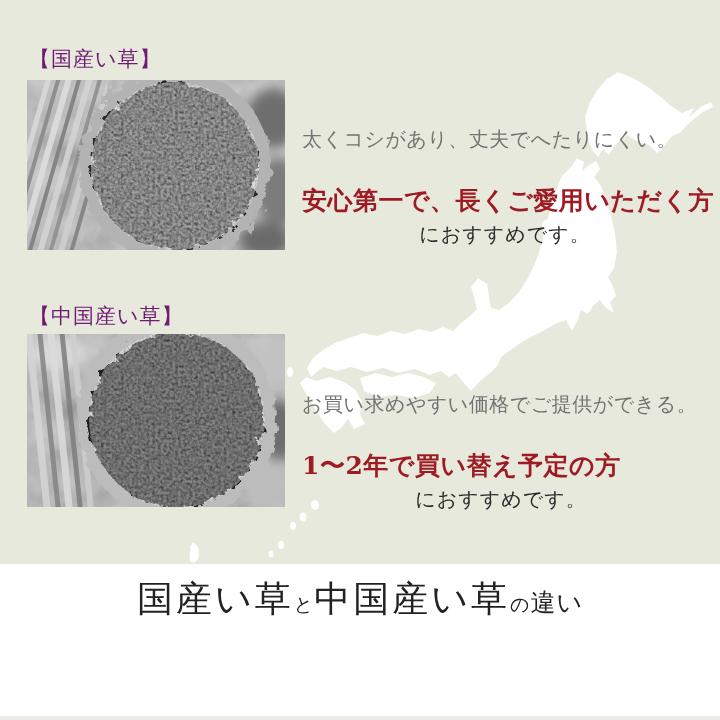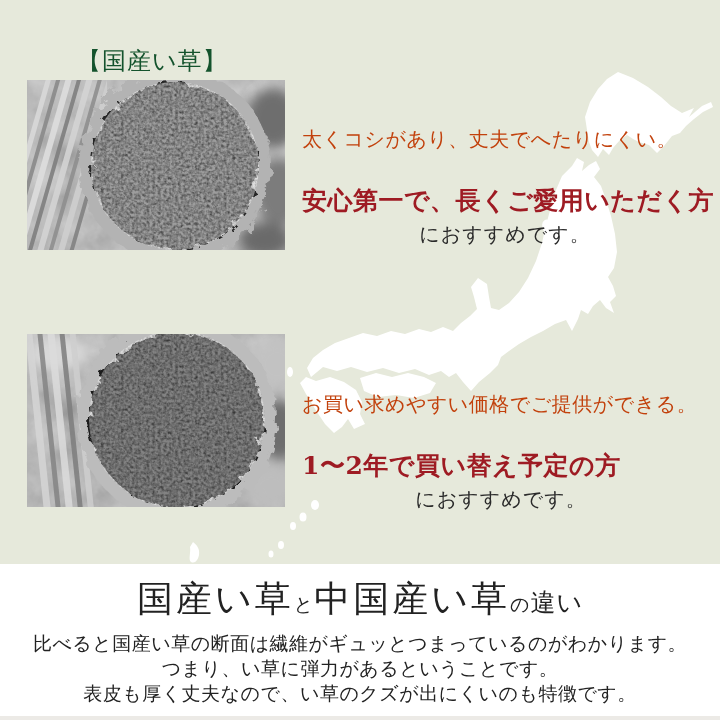--- a/index.html
+++ b/index.html
@@ -6,33 +6,33 @@
   .page{
     position:relative;width:720px;height:720px;overflow:hidden;
     background:#e6e9db;
     font-family:"DejaVu Serif","Liberation Serif",serif;
   }
   
   .map-layer{position:absolute;left:0;top:0;width:720px;height:720px;z-index:1;}
   
   .label{
     position:absolute;left:29px;z-index:3;
-    font-size:24px;font-weight:500;color:#14532d;letter-spacing:1px;white-space:nowrap;margin-left:48px;
+    font-size:21px;font-weight:500;color:#701a75;letter-spacing:1px;white-space:nowrap;
   }
   #label-domestic{top:45px;}
   #label-chinese{top:302px;}
   
   .photo{position:absolute;left:27px;width:258px;z-index:3;display:block;}
   #photo-domestic{top:80px;height:170px;}
   #photo-chinese{top:334px;height:173px;}
   
   .tblock{position:absolute;z-index:3;}
   #tblock-domestic{left:302px;top:125px;width:406px;}
   #tblock-chinese{left:302px;top:390px;width:398px;}
-  .t-normal{font-size:20px;line-height:29px;color:#c2410c;letter-spacing:0.5px;white-space:nowrap;}
+  .t-normal{font-size:20px;line-height:29px;color:#737373;letter-spacing:0.5px;white-space:nowrap;}
   .t-em{font-size:25px;line-height:37px;font-weight:700;color:#9e1b23;letter-spacing:0.5px;white-space:nowrap;margin-top:28px;}
   .t-right{font-size:20px;line-height:31px;color:#2a2a2a;letter-spacing:1px;text-align:center;white-space:nowrap;}
   
   .bottom{
     position:absolute;left:0;top:564px;width:720px;height:156px;z-index:4;
     background:#ffffff;text-align:center;
   }
   .cmp-title{margin-top:11px;color:#222;white-space:nowrap;}
   .cmp-title .big{font-size:36px;letter-spacing:3px;}
   .cmp-title .small{font-size:19px;letter-spacing:1px;}
@@ -137,20 +137,21 @@
       <rect width="258" height="170" filter="url(#f-fine)" opacity="0.55" style="mix-blend-mode:screen"></rect>
     </g>
   </svg>
 
   <div class="tblock" id="tblock-domestic">
     <div class="t-normal">太くコシがあり、丈夫でへたりにくい。</div>
     <div class="t-em">安心第一で、長くご愛用いただく方</div>
     <div class="t-right">におすすめです。</div>
   </div>
 
+  <div class="label" id="label-chinese">【中国産い草】</div>
 
   <svg class="photo" id="photo-chinese" viewBox="0 0 258 172" preserveAspectRatio="none">
     <rect width="258" height="172" fill="#8f8f8f"></rect>
     <rect width="258" height="172" filter="url(#f-coarse)" opacity="0.55"></rect>
     <g filter="url(#f-blur)">
       <ellipse cx="250" cy="30" rx="26" ry="26" fill="#c2c2c2"></ellipse>
       <ellipse cx="252" cy="95" rx="22" ry="30" fill="#6d6d6d"></ellipse>
       <ellipse cx="244" cy="150" rx="26" ry="20" fill="#bdbdbd"></ellipse>
       <ellipse cx="30" cy="20" rx="30" ry="18" fill="#d8d8d8"></ellipse>
     </g>
@@ -175,21 +176,16 @@
   <div class="tblock" id="tblock-chinese">
     <div class="t-normal">お買い求めやすい価格でご提供ができる。</div>
     <div class="t-em">1〜2年で買い替え予定の方</div>
     <div class="t-right">におすすめです。</div>
   </div>
 
   <div class="bottom">
     <div class="cmp-title">
       <span class="big">国産い草</span><span class="small">と</span><span class="big">中国産い草</span><span class="small">の</span><span class="mid">違い</span>
     </div>
-    <div class="cmp-body">
-      <div class="cmp-line">比べると国産い草の断面は繊維がギュッとつまっているのがわかります。</div>
-      <div class="cmp-line">つまり、い草に弾力があるということです。</div>
-      <div class="cmp-line">表皮も厚く丈夫なので、い草のクズが出にくいのも特徴です。</div>
-    </div>
   </div>
 
   <div class="bottom-edge"></div>
 </div>
 
 </body></html>

